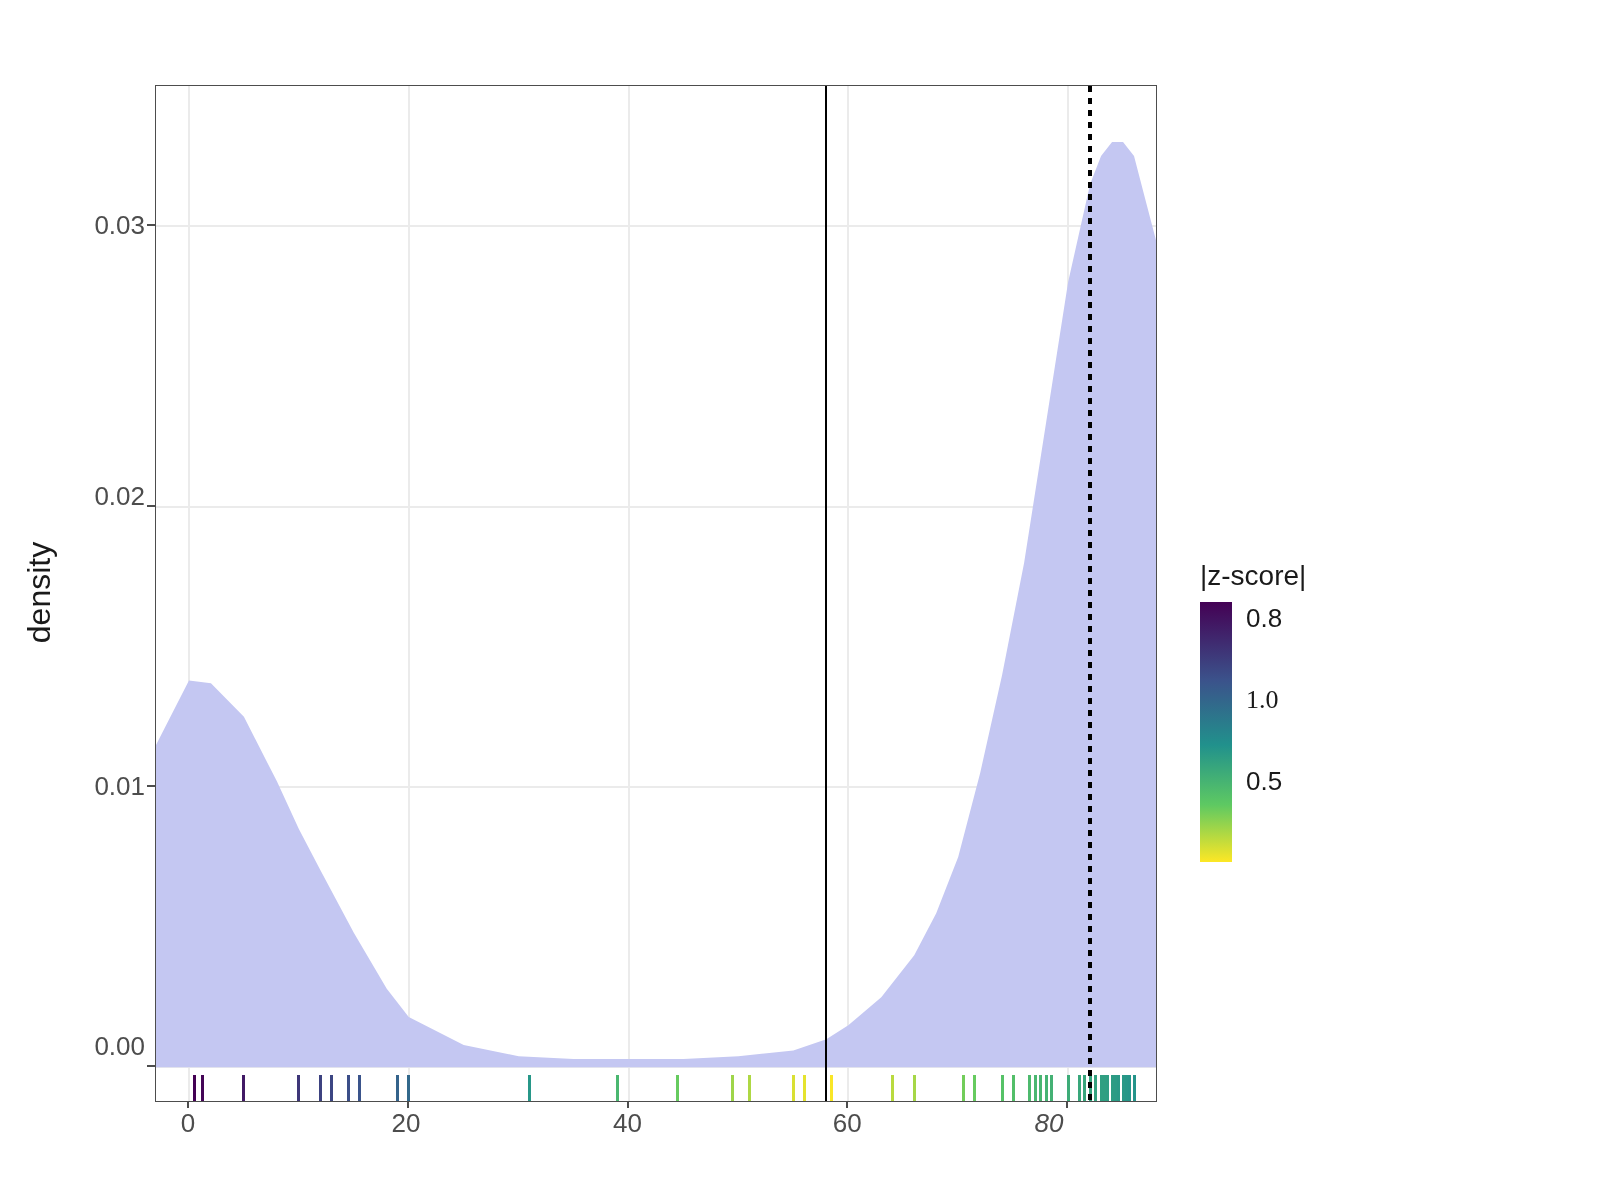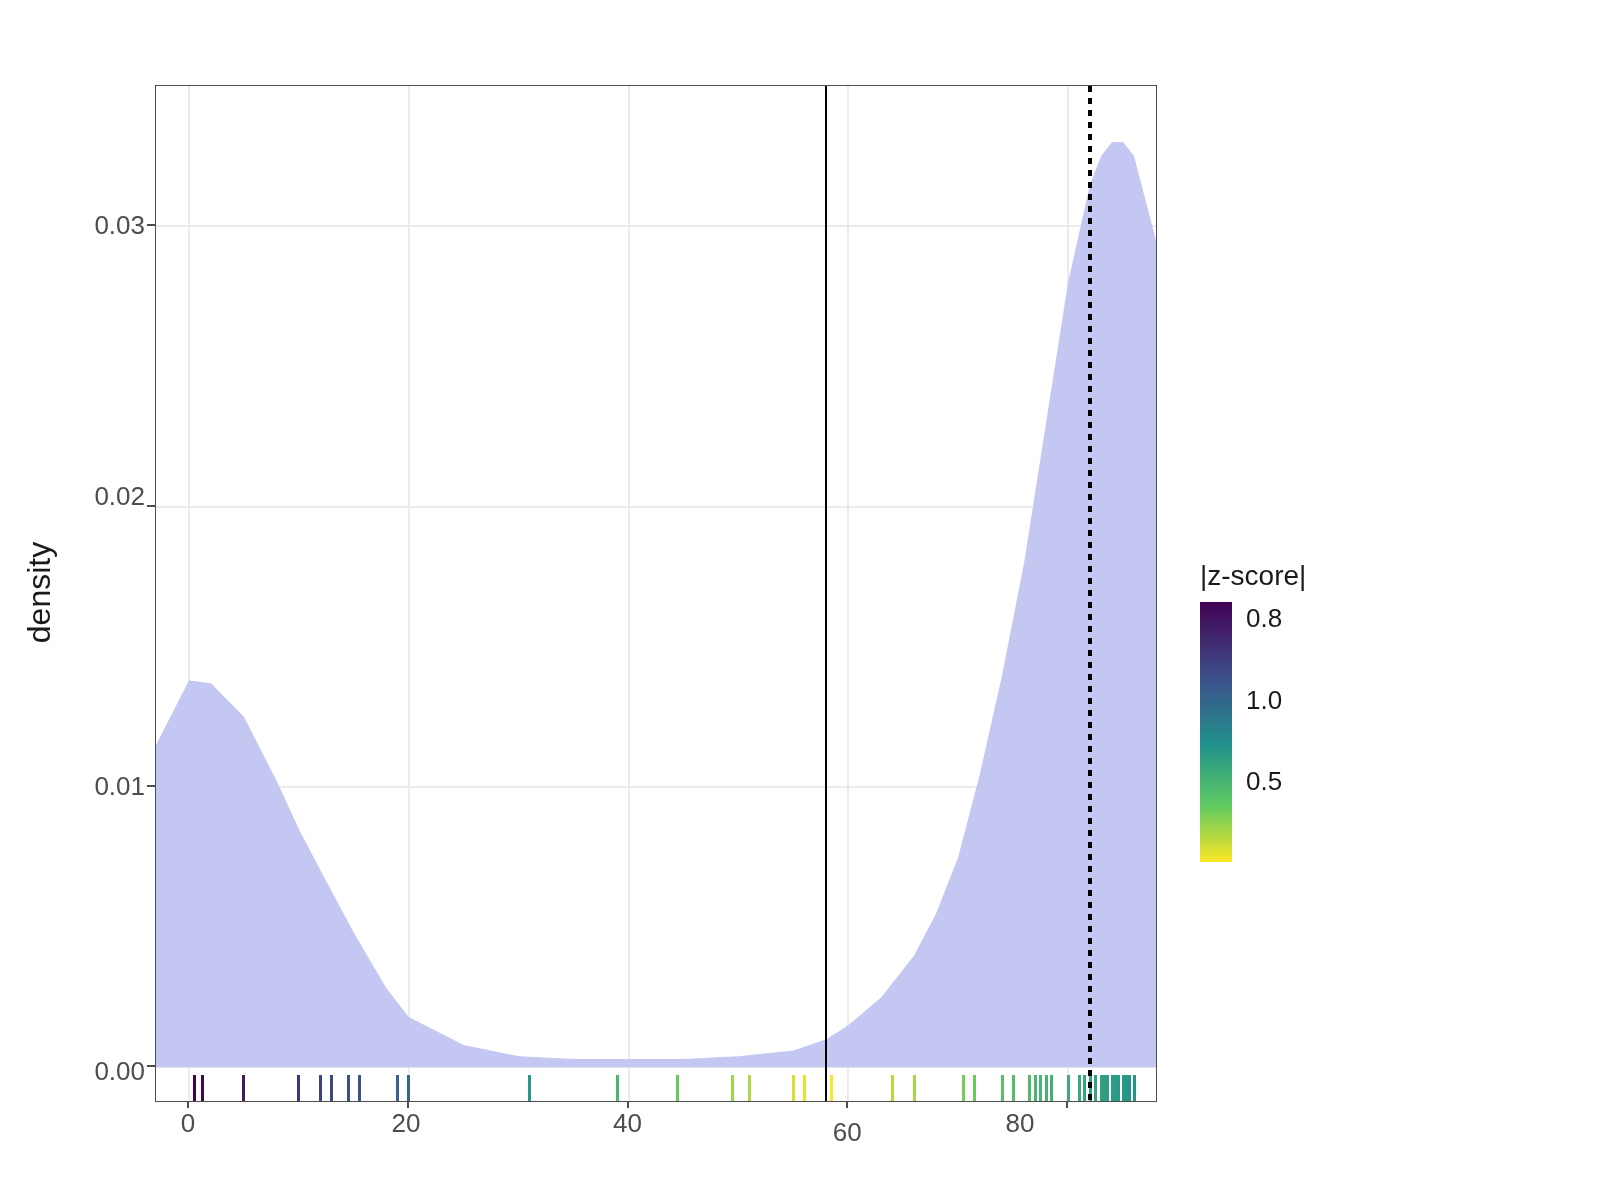--- a/index.html
+++ b/index.html
@@ -204,40 +204,40 @@
   }
 </style>
 </head>
 <body>
 
 <div class="chart-root">
 
 
   <div class="y-ticks" id="y-ticks">
       <div class="y-tick-mark" style="top: 1066.35px;"></div>
-      <div class="y-tick-label" style="top: 1071px; text-align: right;">0.00</div>
+      <div class="y-tick-label" style="top: 1046px; text-align: right;">0.00</div>
       <div class="y-tick-mark" style="top: 785.967px;"></div>
       <div class="y-tick-label" style="top: 785.967px;">0.01</div>
       <div class="y-tick-mark" style="top: 505.58px;"></div>
       <div class="y-tick-label" style="top: 496px;">0.02</div>
       <div class="y-tick-mark" style="top: 225.193px;"></div>
       <div class="y-tick-label" style="top: 225.193px;">0.03</div>
     </div>
 
   <div class="x-ticks" id="x-ticks">
       <div class="x-tick-mark" style="left: 187.967px;"></div>
       <div class="x-tick-label" style="left: 187.967px;">0</div>
       <div class="x-tick-mark" style="left: 407.747px;"></div>
       <div class="x-tick-label" style="left: 406px;">20</div>
       <div class="x-tick-mark" style="left: 627.527px;"></div>
       <div class="x-tick-label" style="left: 627.527px;">40</div>
       <div class="x-tick-mark" style="left: 847.308px;"></div>
-      <div class="x-tick-label" style="left: 847.308px; margin-top: 9px;">60</div>
+      <div class="x-tick-label" style="left: 847.308px;">60</div>
       <div class="x-tick-mark" style="left: 1067.09px;"></div>
-      <div class="x-tick-label" style="left: 1020px;">80</div>
+      <div class="x-tick-label" style="left: 1049px; font-style: italic;">80</div>
     </div>
 
   <div class="panel" id="panel">
       <div class="grid-h" style="top: 139.193px;"></div>
       <div class="grid-h" style="top: 419.58px;"></div>
       <div class="grid-h" style="top: 699.967px;"></div>
       <div class="grid-h" style="top: 980.354px;"></div>
       <div class="grid-v" style="left: 911.088px;"></div>
       <div class="grid-v" style="left: 691.308px;"></div>
       <div class="grid-v" style="left: 471.527px;"></div>
@@ -303,19 +303,19 @@
     <span>density</span>
   </div>
 
 
   <div class="legend legend-z">
     <div class="legend-title">|z-score|</div>
     <div style="position:relative;">
       <div class="colorbar"></div>
       <div id="z-tick-labels">
           <div class="z-row" style="top: 16.25px;">0.8</div>
-          <div class="z-row" style="top: 97.5px;">1.0</div>
+          <div class="z-row" style="top: 97.5px; font-family: Liberation Serif, serif;">1.0</div>
           <div class="z-row" style="top: 178.75px;">0.5</div>
         </div>
     </div>
   </div>
 
 </div>
 
 </body></html>

